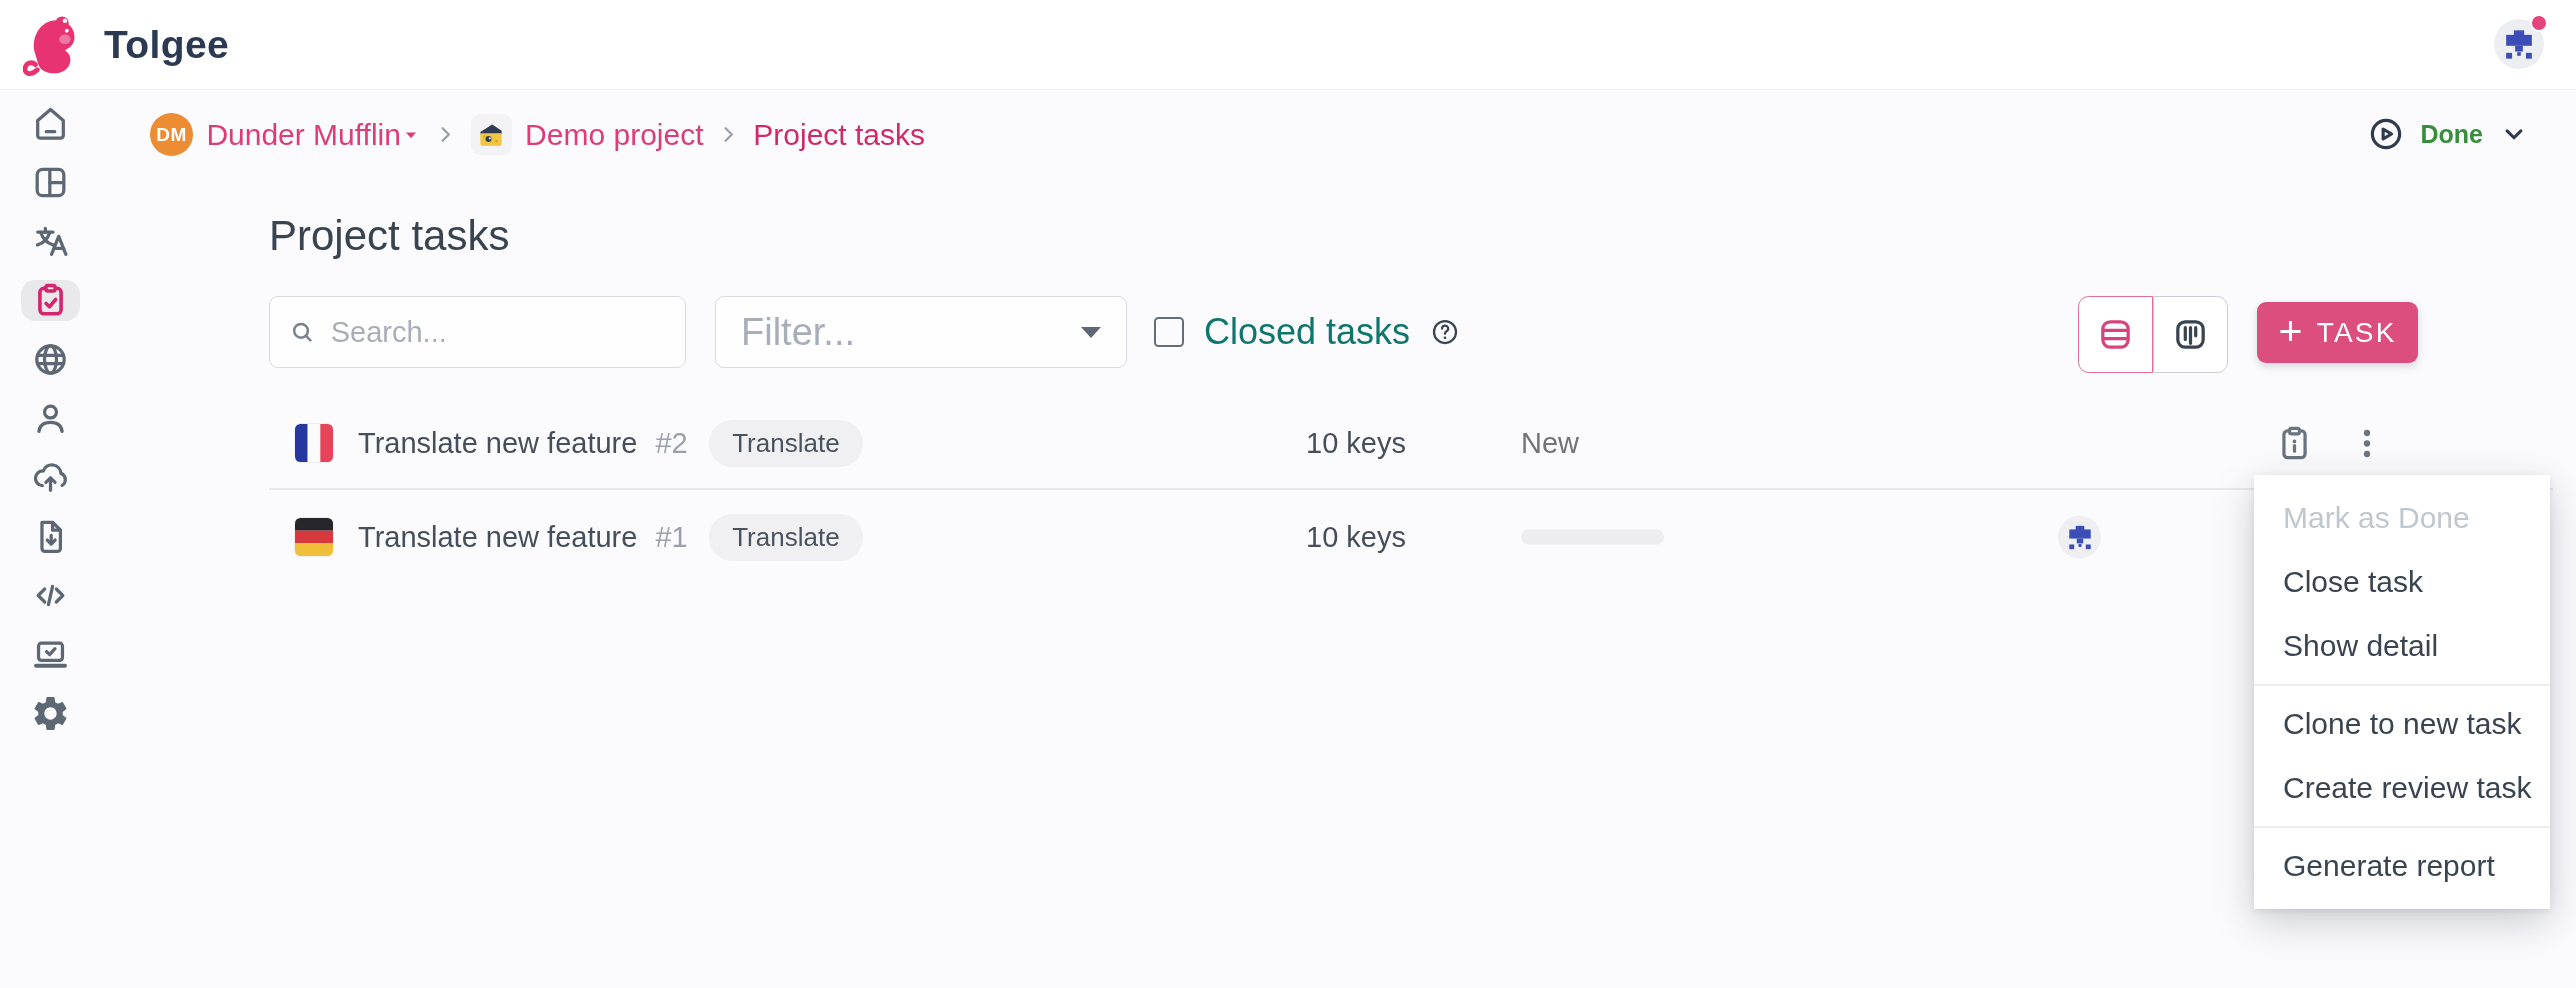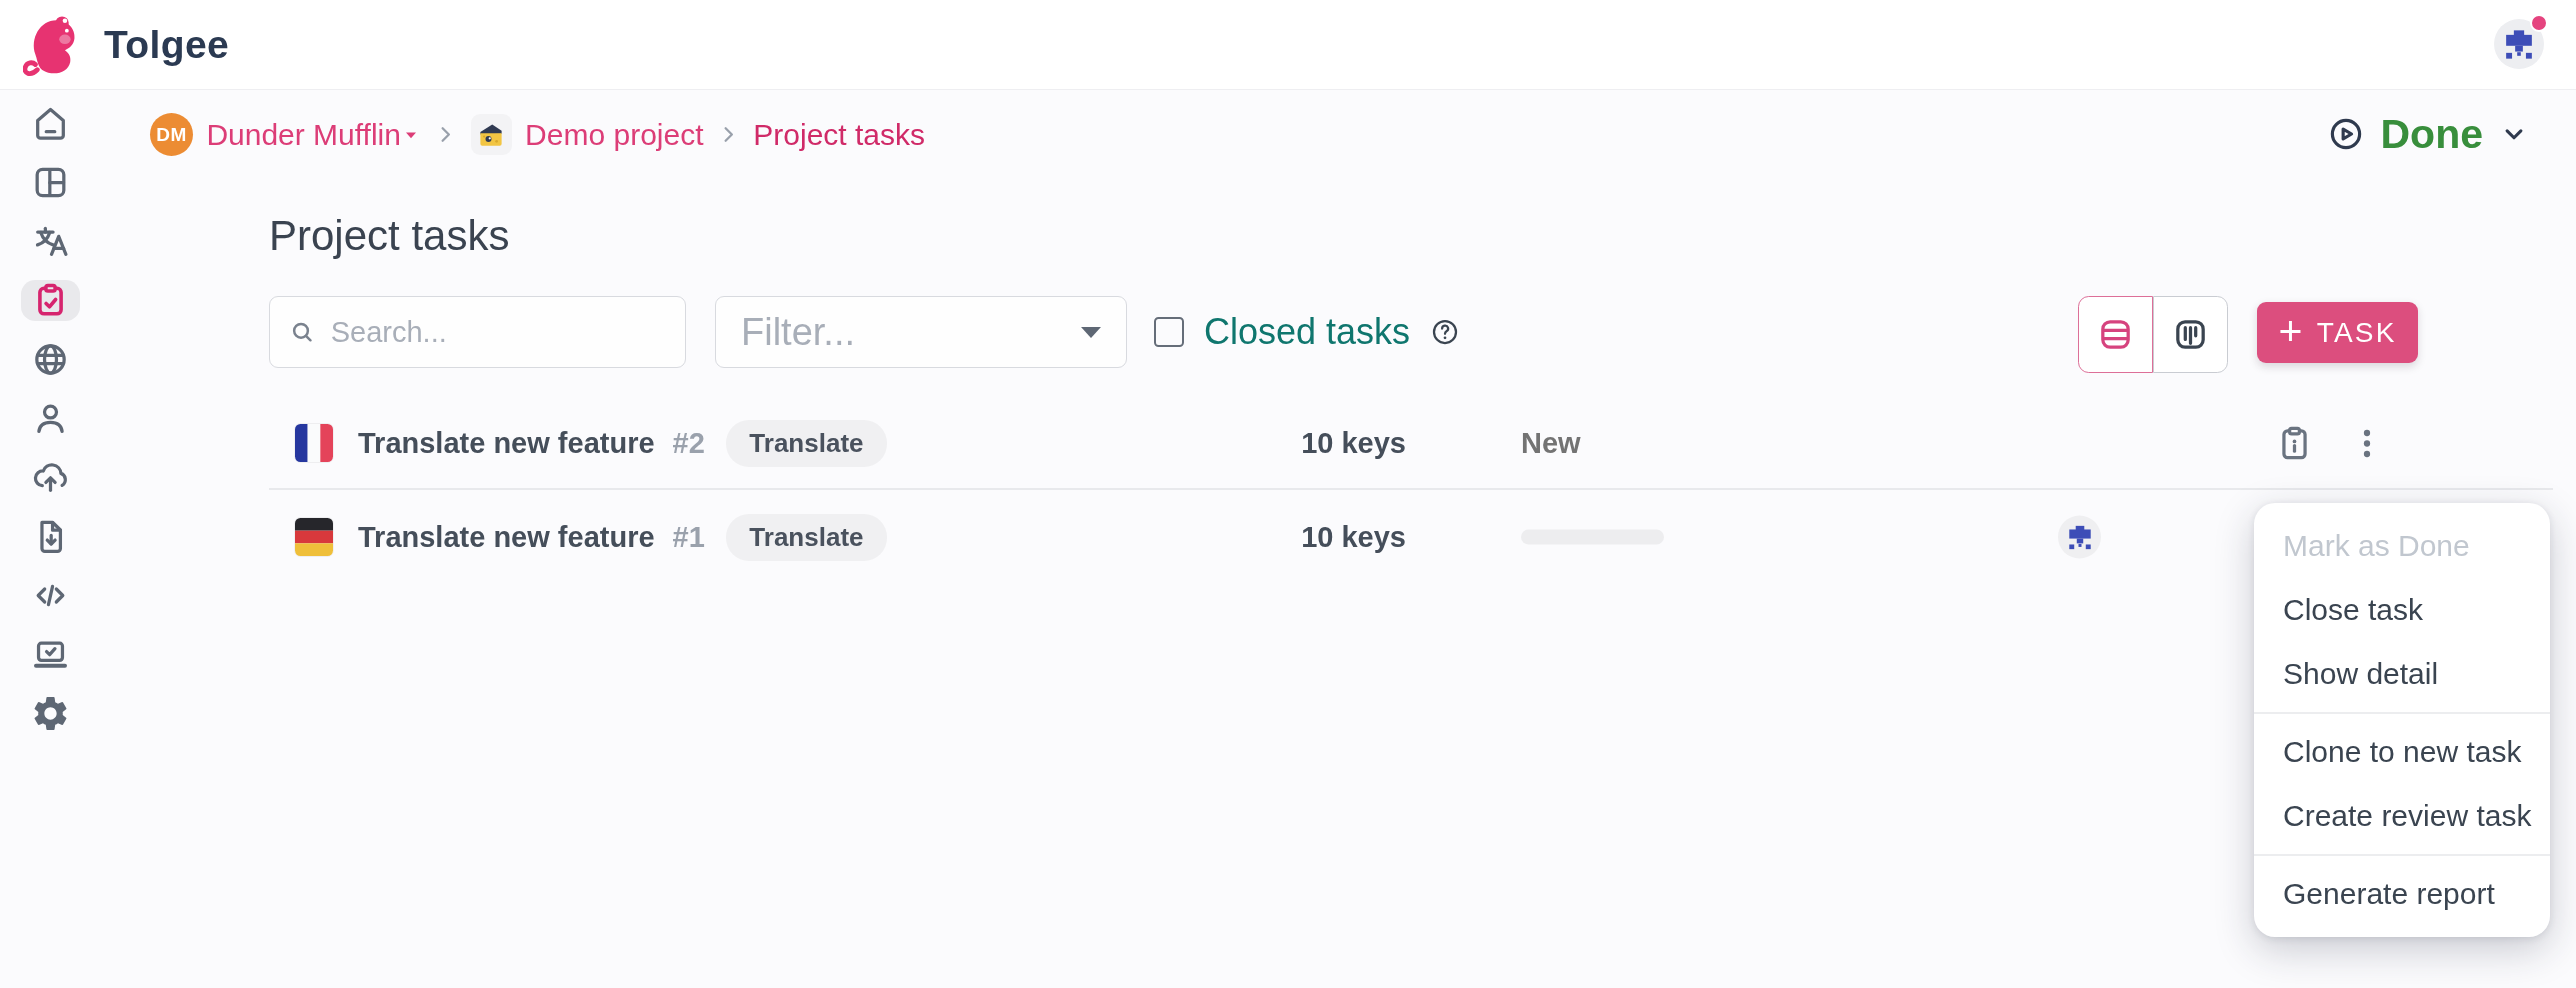--- a/index.html
+++ b/index.html
@@ -14,21 +14,21 @@
   .topbar-avatar { position:absolute; right:32px; top:19px; width:50px; height:50px; border-radius:50%; background:#EDEEF1; display:flex; align-items:center; justify-content:center; }
   .notif-dot { position:absolute; top:-5.4px; right:-3.6px; width:18px; height:18px; border-radius:50%; background:#E5447F; border:2.7px solid #FFFFFF; }
 
   
   .breadcrumb { position:absolute; left:150px; top:104px; height:61px; display:flex; align-items:center; gap:13.4px; font-size:30px; z-index:2; }
   .bc-avatar { width:43px; height:43px; border-radius:50%; background:#EC8C33; color:#FFF; font-size:19px; font-weight:700; display:flex; align-items:center; justify-content:center; letter-spacing:0.4px; }
   .bc-link { color:#DC3D77; cursor:pointer; display:flex; align-items:center; }
   .bc-current { color:#D02A68; }
   .bc-proj-icon { width:41px; height:41px; border-radius:9px; background:#F3F3F5; display:flex; align-items:center; justify-content:center; }
   .done-control { position:absolute; right:47px; top:109px; height:50px; display:flex; align-items:center; gap:16px; cursor:pointer; z-index:2; }
-  .done-label { font-size:41px; font-weight:700; color:#388E3C; }
+  .done-label { font-size:25px; font-weight:700; color:#388E3C; }
 
   
   .sidebar { position:absolute; left:0; top:92px; width:100px; bottom:0; display:flex; flex-direction:column; align-items:center; padding-top:10.7px; gap:18px; z-index:2; }
   .nav-item { width:59px; height:59px; display:flex; align-items:center; justify-content:center; border-radius:14.3px; cursor:pointer; }
   .nav-item.active { background:#E9E9EC; }
 
   
   .page-title { position:absolute; left:269px; top:212px; font-size:42px; font-weight:400; color:#3A4350; }
   .search-box { position:absolute; left:269px; top:296px; width:417px; height:72px; background:#FEFEFE; border:1.8px solid #D8DADF; border-radius:9px; display:flex; align-items:center; padding:0 18px; gap:14.3px; }
   .search-box input { border:none; outline:none; background:transparent; font-size:29px; color:#3A4350; width:100%; font-family:inherit; }
@@ -40,38 +40,38 @@
   .checkbox { width:30px; height:30px; border:2.7px solid #656D79; border-radius:4.5px; background:transparent; cursor:pointer; }
   .closed-label { font-size:36px; color:#0f766e; }
   .view-toggle { position:absolute; left:2078px; top:296px; height:77px; display:flex; }
   .vt-btn { width:75px; height:77px; display:flex; align-items:center; justify-content:center; background:#FFFFFF; cursor:pointer; }
   .vt-btn.active { border:1.8px solid #DD6F98; border-radius:10.7px 0 0 10.7px; }
   .vt-btn.inactive { border:1.8px solid #C9CCD2; border-left:0.9px solid #C9CCD2; border-radius:0 10.7px 10.7px 0; }
   .task-button { position:absolute; left:2257px; top:302px; width:161px; height:61px; background:#DC4E7E; border-radius:9px; color:#FFF; display:flex; align-items:center; justify-content:center; gap:14.3px; font-size:28px; letter-spacing:2.2px; cursor:pointer; box-shadow:0 3.6px 9px rgba(40,20,40,0.15); }
   .task-button .plus { font-size:41px; font-weight:300; line-height:0; margin-top:-3.6px; letter-spacing:0; }
 
   
-  .task-list { position:absolute; left:269px; top:398px; width:2284px; z-index:1;font-weight:bold; }
+  .task-list { position:absolute; left:269px; top:398px; width:2284px; z-index:1; }
   .task-row { position:relative; height:90px; display:flex; align-items:center; cursor:pointer; }
   .task-row.second { height:95px; }
   .row-divider { height:1.8px; background:#E8E9EC; }
   .flag { width:38px; height:38px; border-radius:5.4px; overflow:hidden; margin-left:26px; margin-right:25px; flex:none; box-shadow:0 0 0 0.9px rgba(0,0,0,0.05); }
   .task-title { font-size:29px; color:#454E5A; }
   .task-number { font-size:29px; color:#9AA1AC; margin-left:18px; }
   .task-chip { margin-left:21.5px; background:#F0F0F2; border-radius:23px; padding:8px 23px; font-size:26px; color:#4A525E; }
   .task-keys { position:absolute; left:985px; width:152px; text-align:right; font-size:29px; color:#454E5A; }
   .task-state { position:absolute; left:1252px; font-size:29px; color:#737373; }
   .progress { position:absolute; left:1252px; top:50%; transform:translateY(-50%); width:143px; height:15px; border-radius:8px; background:#EDEDEF; }
   .progress-fill { width:15px; height:15px; border-radius:50%; background:#4396E9; }
   .assignee { position:absolute; left:1789px; top:50%; transform:translateY(-50%); width:43px; height:43px; border-radius:50%; background:#EFEFF1; display:flex; align-items:center; justify-content:center; }
   .row-actions { position:absolute; left:2002px; top:50%; transform:translateY(-50%); display:flex; gap:25px; align-items:center; }
   .icon-btn { width:47px; height:47px; display:flex; align-items:center; justify-content:center; border-radius:50%; cursor:pointer; }
 
   
-  .menu { position:absolute; left:2254px; top:475px; width:296px; background:#FFFFFF; border-radius:21px; box-shadow:0 12.5px 39px rgba(30,35,60,0.22), 0 1.8px 7.2px rgba(30,35,60,0.10); padding:10.7px 0; z-index:6;margin-top:28px; }
+  .menu { position:absolute; left:2254px; top:475px; width:296px; background:#FFFFFF; border-radius:0; box-shadow:0 12.5px 39px rgba(30,35,60,0.22), 0 1.8px 7.2px rgba(30,35,60,0.10); padding:10.7px 0; z-index:6; }
   .menu-item { height:64px; display:flex; align-items:center; padding:0 29px; font-size:30px; color:#3A4450; cursor:pointer; white-space:nowrap; }
   .menu-item.disabled { color:#C1C7CF; cursor:default; }
   .menu-divider { height:1.8px; background:#ECEDEF; margin:6.3px 0; }
 
   svg { display:block; }
 </style>
 </head>
 <body>
 
 <div class="screen">

